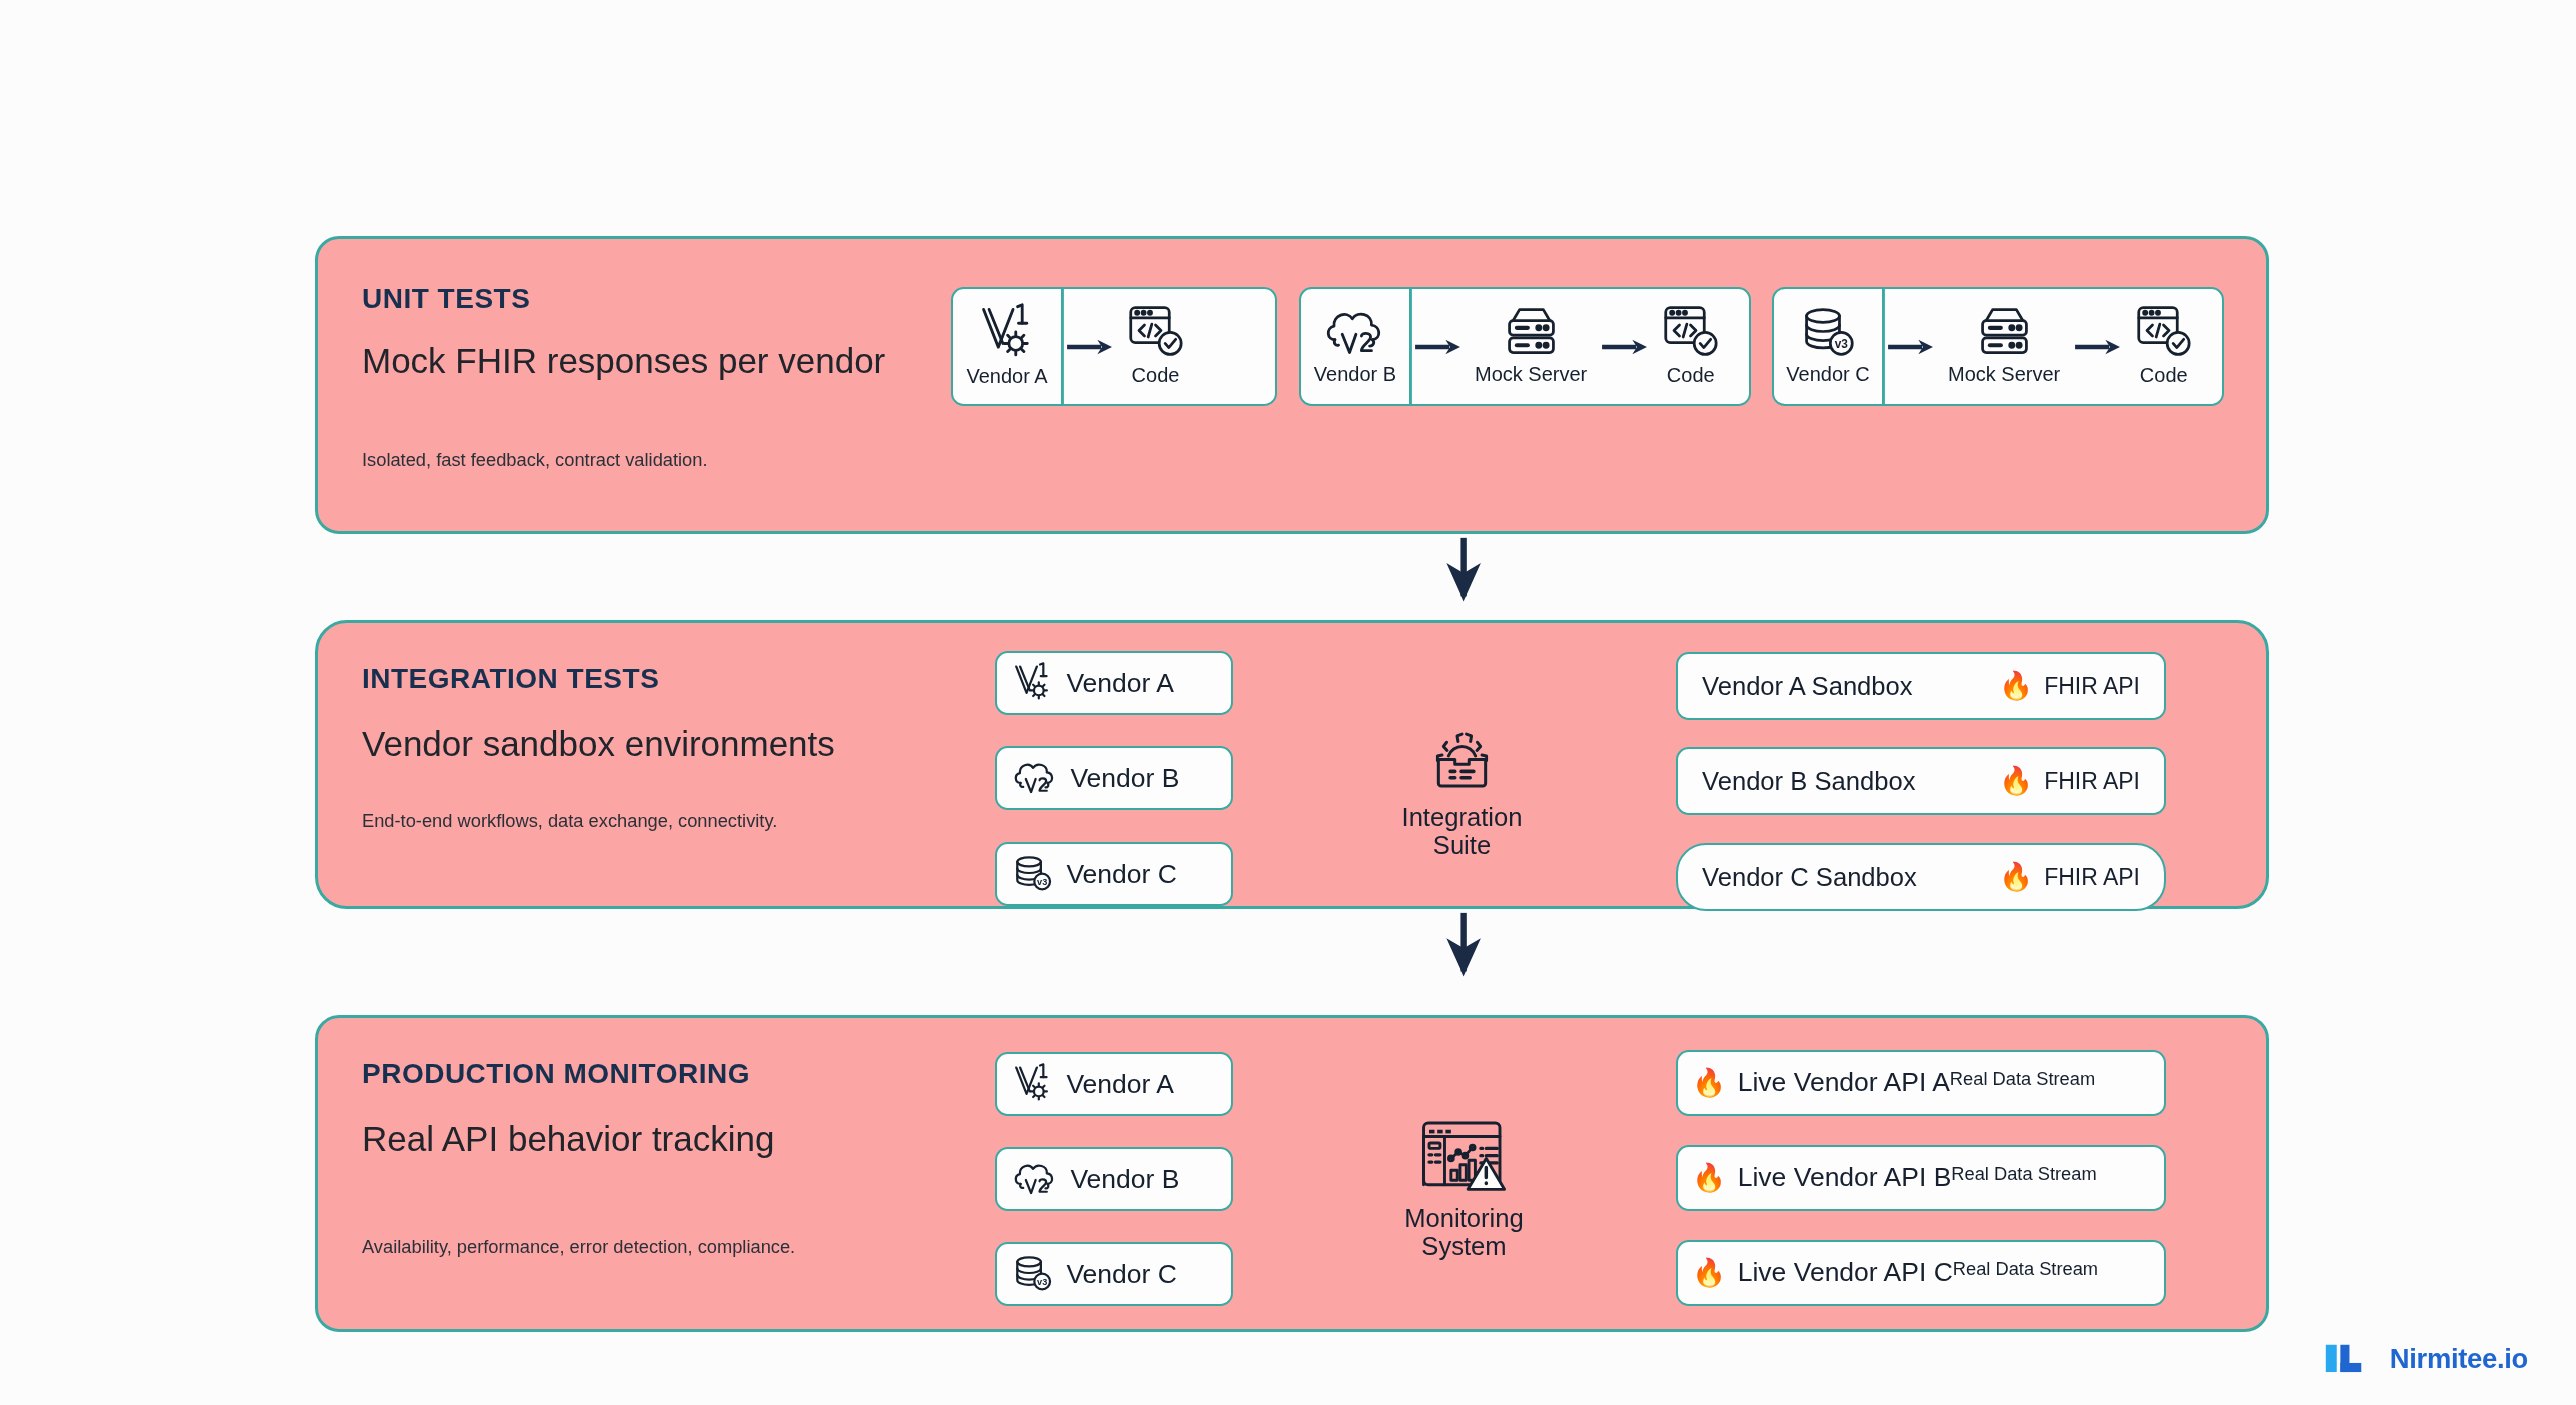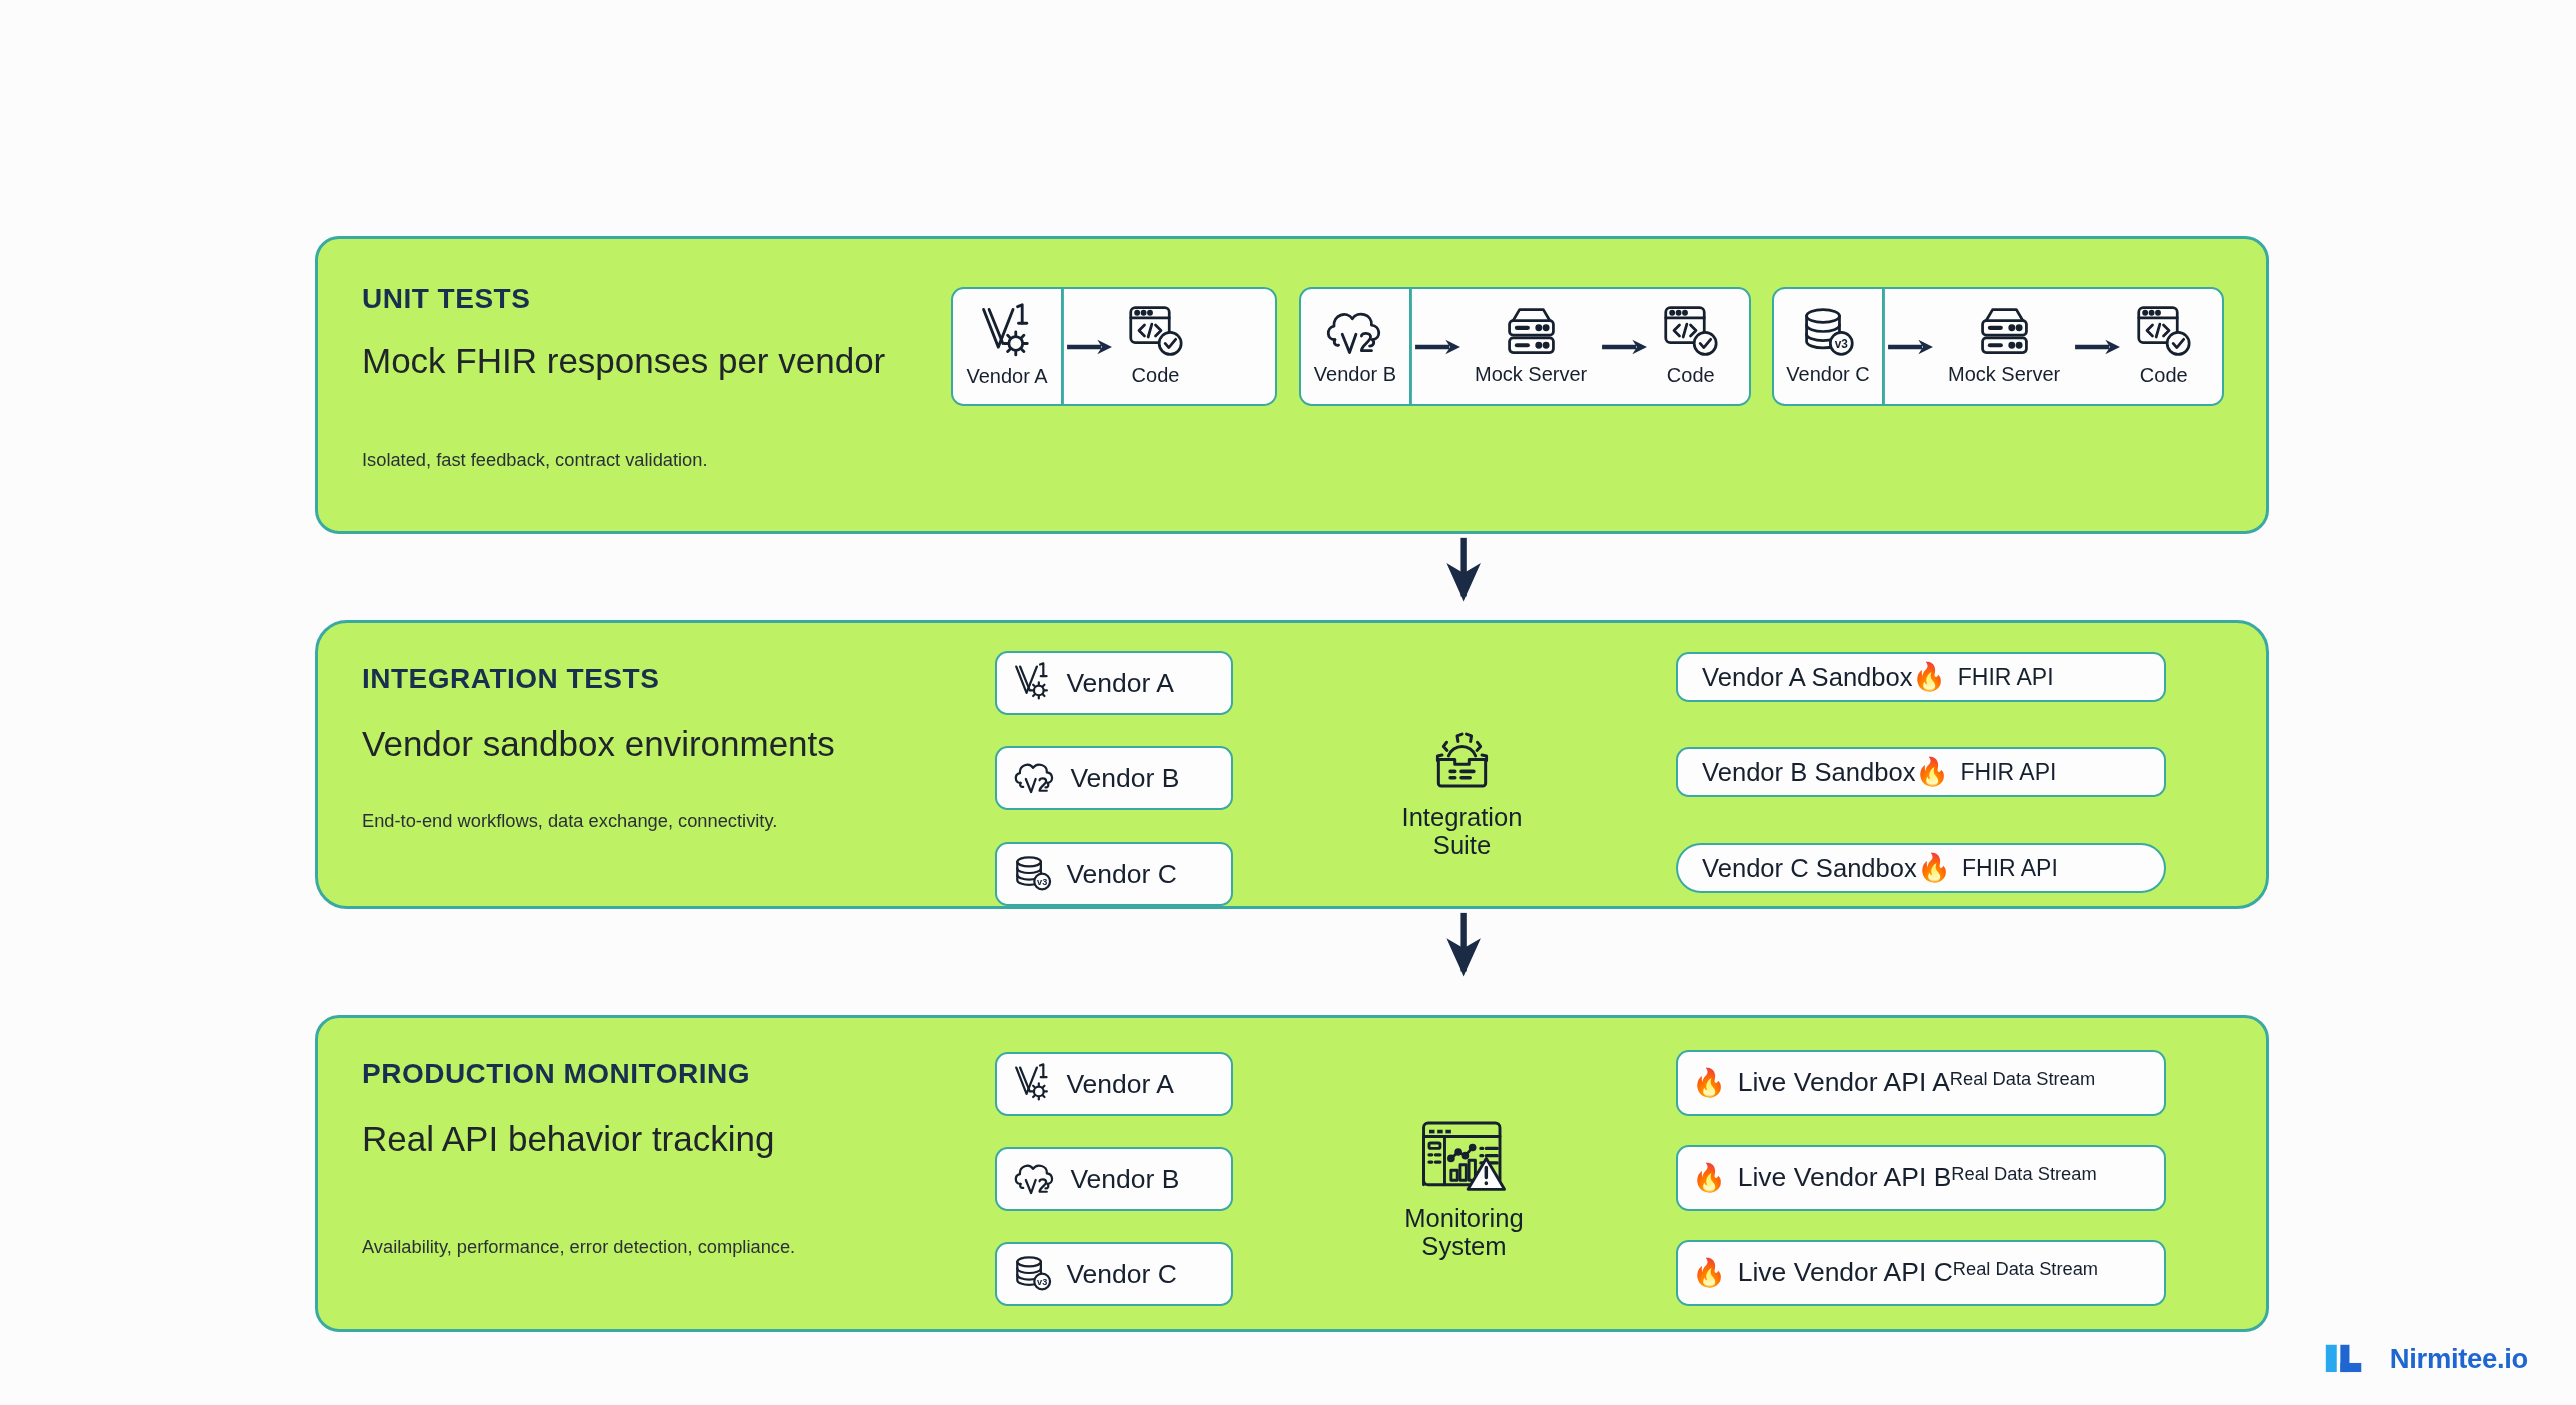--- a/index.html
+++ b/index.html
@@ -16,21 +16,21 @@
     position: absolute; top: 81px; left: 0; width: 2576px;
     text-align: center;
     font-size: 57px; font-weight: bold; letter-spacing: -0.5px;
     color: #17304f;
   }
 
   
   .panel {
     position: absolute;
     left: 315px; width: 1954px;
-    background: #bef264;
+    background: #fca5a5;
     border: 3.7px solid #3aa9a2;
     border-radius: 24px;
   }
   #panel-unit       { top: 236px;  height: 298px; }
   #panel-integration{ top: 620px;  height: 289px; border-radius: 32px; }
   #panel-production { top: 1015px; height: 317px; }
 
   .panel-label {
     position: absolute; left: 44px;
     font-size: 28px; font-weight: bold; letter-spacing: 0.5px;
@@ -94,21 +94,21 @@
   .vchip-label { font-size: 26.5px; color: #16202e; }
 
   
   .obox {
     position: absolute;
     border: 2.7px solid #3aa9a2;
     border-radius: 12.8px;
     background: #fdfdfe;
     display: flex; align-items: center;
   }
-  .sandbox-box { width: 490px; height: 50px; padding: 0 24px; justify-content: flex-start; }
+  .sandbox-box { width: 490px; height: 68px; padding: 0 24px; justify-content: space-between; }
   .sandbox-name { font-size: 25.6px; color: #16202e; }
   .sandbox-api  { display: flex; align-items: center; gap: 11px; font-size: 23px; color: #16202e; }
 
   .live-box { width: 490px; height: 66px; padding: 0 14.6px; gap: 11px; }
   .live-text { display: flex; flex-direction: row; line-height: 1.05; }
   .live-title { font-size: 26.5px; color: #16202e; }
   .live-sub { font-size: 18.3px; color: #16202e; text-align: center; }
 
   
   .hub {

